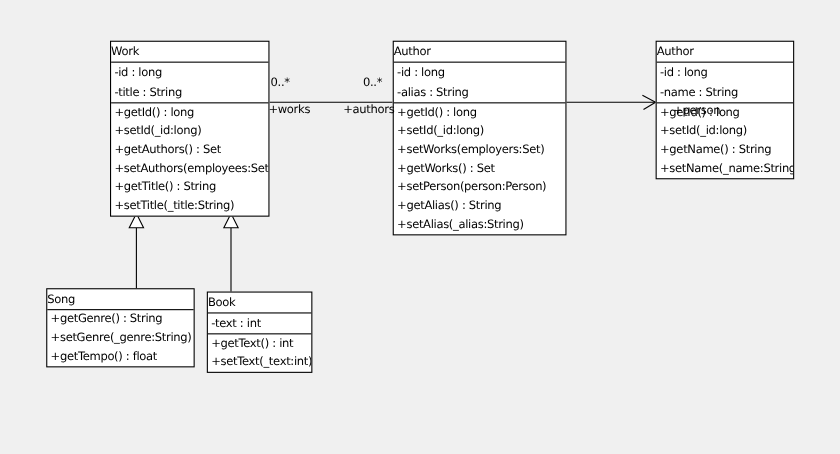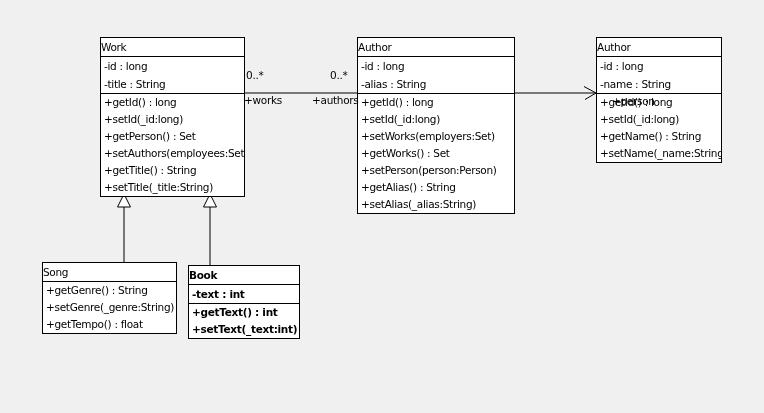--- a/index.html
+++ b/index.html
@@ -56,21 +56,21 @@
 
   <div class="uml-class" style="left:100px; top:37px; width:145px;">
     <div class="uml-title">Work</div>
     <div class="uml-attrs">
         <div class="member">-id : long</div>
         <div class="member">-title : String</div>
       </div>
     <div class="uml-methods">
         <div class="member">+getId() : long</div>
         <div class="member">+setId(_id:long)</div>
-        <div class="member">+getPerson() : Set</div>
+        <div class="member">+getAuthors() : Set</div>
         <div class="member">+setAuthors(employees:Set)</div>
         <div class="member">+getTitle() : String</div>
         <div class="member">+setTitle(_title:String)</div>
       </div>
   </div>
 
   <div class="uml-class" style="left:357px; top:37px; width:158px;">
     <div class="uml-title">Author</div>
     <div class="uml-attrs">
         <div class="member">-id : long</div>
@@ -103,21 +103,21 @@
 
   <div class="uml-class" style="left:42px; top:262px; width:135px;">
     <div class="uml-title">Song</div>
     <div class="uml-methods">
         <div class="member">+getGenre() : String</div>
         <div class="member">+setGenre(_genre:String)</div>
         <div class="member">+getTempo() : float</div>
       </div>
   </div>
 
-  <div class="uml-class" style="left:188px; top:265px; width:112px;font-weight:bold;">
+  <div class="uml-class" style="left:188px; top:265px; width:96px;">
     <div class="uml-title">Book</div>
     <div class="uml-attrs">
         <div class="member">-text : int</div>
       </div>
     <div class="uml-methods">
         <div class="member">+getText() : int</div>
         <div class="member">+setText(_text:int)</div>
       </div>
   </div>
 

